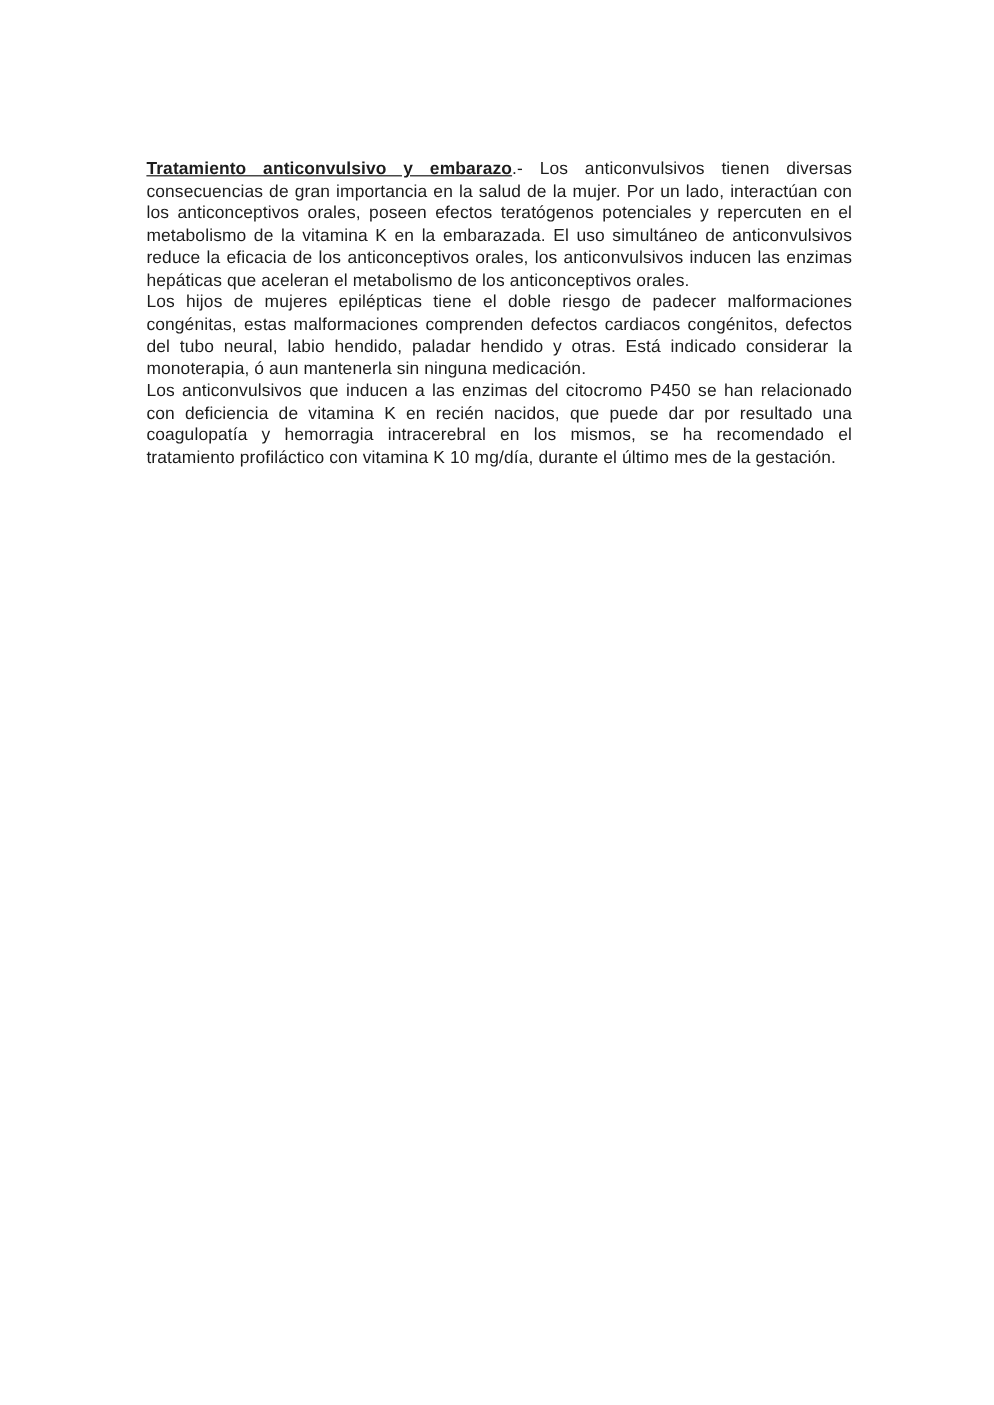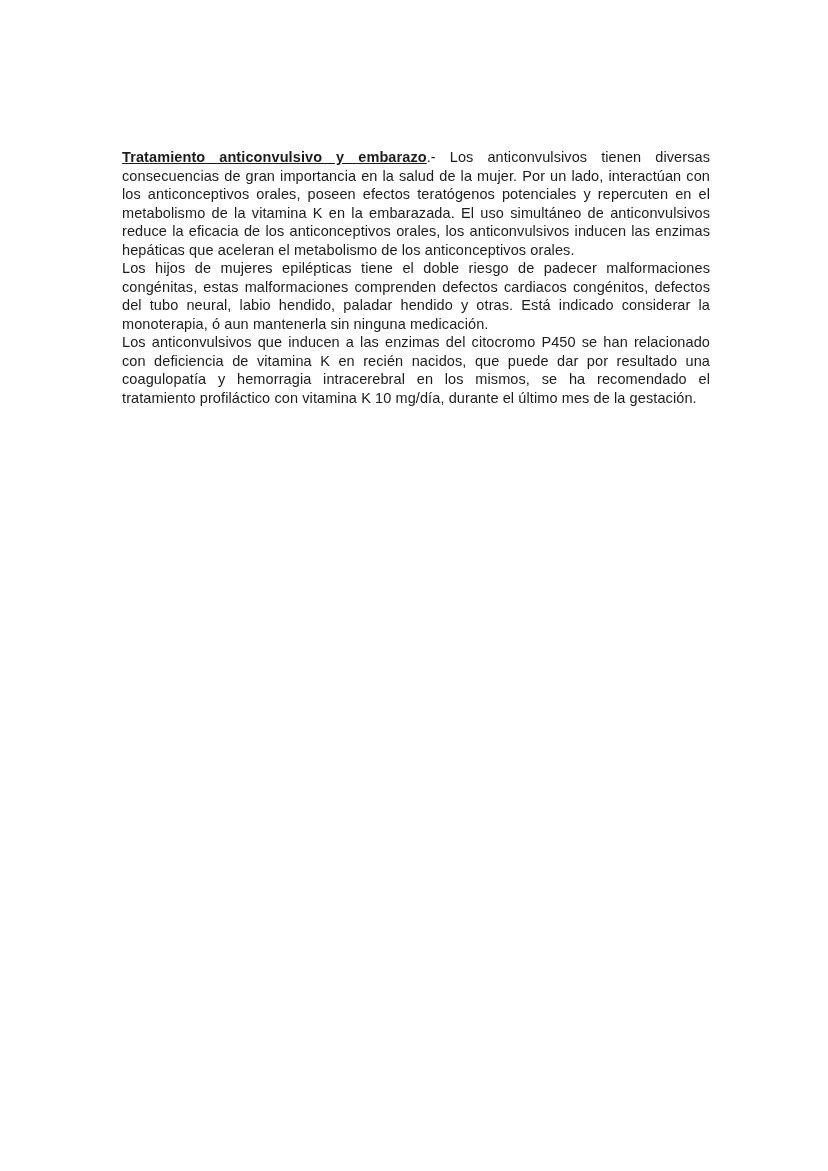--- a/index.html
+++ b/index.html
@@ -11,21 +11,21 @@
       position: relative;
       width: 828px;
       height: 1171px;
       background: #ffffff;
       overflow: hidden;
       font-family: "Liberation Sans", "DejaVu Sans", sans-serif;
     }
     .text-block {
       position: absolute;
       left: 122px;
-      top: 148px;
+      top: 132px;
       width: 588px;
       font-size: 14.5px;
       line-height: 18.5px;
       color: #1c1c1c;
       text-align: justify;
       letter-spacing: 0.1px;
     }
     .para {
       margin: 0;
       padding: 0;

